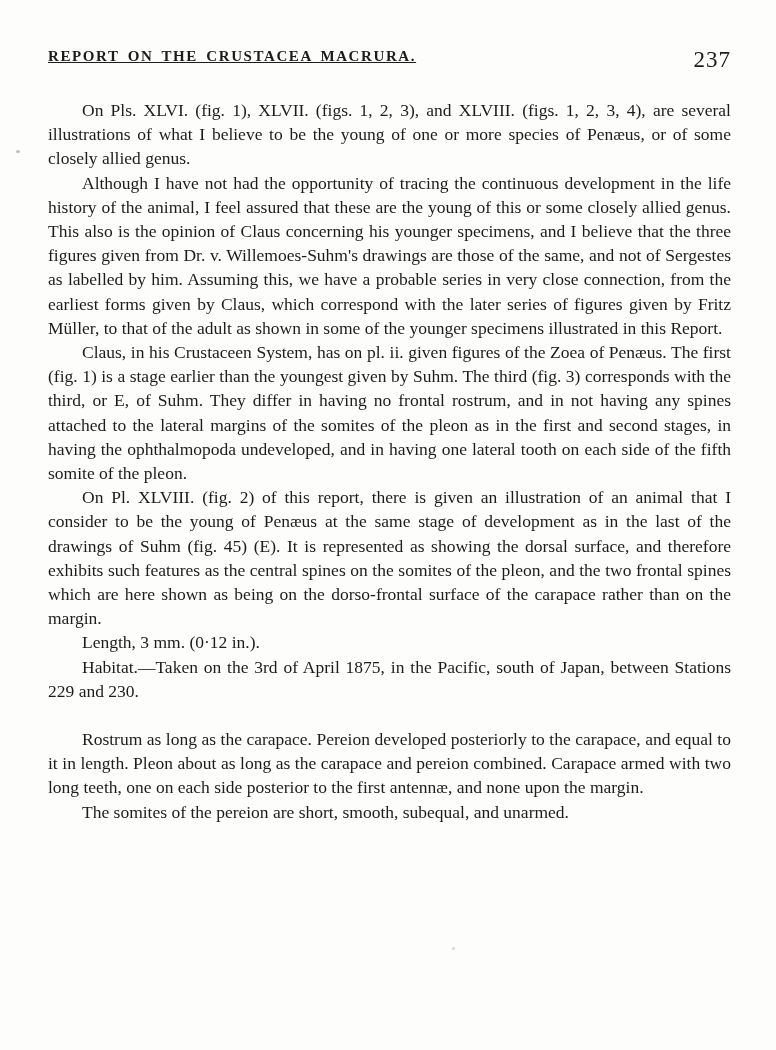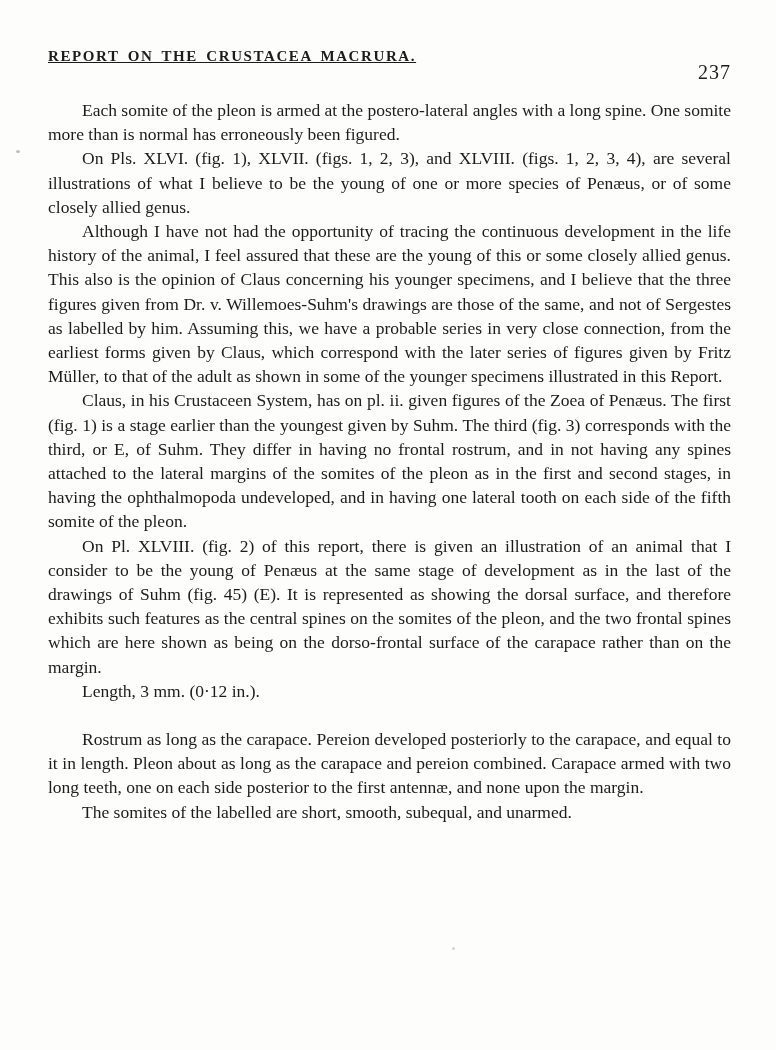--- a/index.html
+++ b/index.html
@@ -34,23 +34,22 @@
     font-weight: bold;
     letter-spacing: 1.6px;
     word-spacing: 3px;
     white-space: nowrap;
     text-decoration: underline;
   }
   .running-head .pagenum {
     position: absolute;
     right: 0;
     top: -1px;
-    font-size: 20px;
+    font-size: 23px;
     letter-spacing: 1px;
-    margin-top: 14px;
   }
   .body-text {
     font-size: 17.5px;
     line-height: 24.2px;
     text-align: justify;
   }
   .para {
     margin: 0;
     text-indent: 34px;
   }
@@ -71,25 +70,25 @@
 </head>
 <body>
 
 <div class="page">
   <div class="running-head">
     <div class="title">REPORT ON THE CRUSTACEA MACRURA.</div>
     <div class="pagenum">237</div>
   </div>
 
   <div class="body-text" id="body-text">
-      <p class="para"><span>Each somite of the pleon is armed at the postero-lateral angles with a long spine. One somite more than is normal has erroneously been figured.</span></p>
       <p class="para"><span>On Pls. XLVI. (fig. 1), XLVII. (figs. 1, 2, 3), and XLVIII. (figs. 1, 2, 3, 4), are several illustrations of what I believe to be the young of one or more species of </span><span class="em">Penæus</span><span>, or of some closely allied genus.</span></p>
       <p class="para"><span>Although I have not had the opportunity of tracing the continuous development in the life history of the animal, I feel assured that these are the young of this or some closely allied genus.  This also is the opinion of Claus concerning his younger specimens, and I believe that the three figures given from Dr. v. Willemoes-Suhm's drawings are those of the same, and not of </span><span class="em">Sergestes</span><span> as labelled by him.  Assuming this, we have a probable series in very close connection, from the earliest forms given by Claus, which correspond with the later series of figures given by Fritz Müller, to that of the adult as shown in some of the younger specimens illustrated in this Report.</span></p>
       <p class="para"><span>Claus, in his Crustaceen System, has on pl. ii. given figures of the Zoea of </span><span class="em">Penæus</span><span>.  The first (fig. 1) is a stage earlier than the youngest given by Suhm.  The third (fig. 3) corresponds with the third, or E, of Suhm.  They differ in having no frontal rostrum, and in not having any spines attached to the lateral margins of the somites of the pleon as in the first and second stages, in having the ophthalmopoda undeveloped, and in having one lateral tooth on each side of the fifth somite of the pleon.</span></p>
       <p class="para"><span>On Pl. XLVIII. (fig. 2) of this report, there is given an illustration of an animal that I consider to be the young of </span><span class="em">Penæus</span><span> at the same stage of development as in the last of the drawings of Suhm (fig. 45) (E).  It is represented as showing the dorsal surface, and therefore exhibits such features as the central spines on the somites of the pleon, and the two frontal spines which are here shown as being on the dorso-frontal surface of the carapace rather than on the margin.</span></p>
       <p class="para"><span>Length, 3 mm. (0·12 in.).</span></p>
+      <p class="para"><span class="em">Habitat.</span><span>—Taken on the 3rd of April 1875, in the Pacific, south of Japan, between Stations 229 and 230.</span></p>
       <p class="para section-break"><span>Rostrum as long as the carapace.  Pereion developed posteriorly to the carapace, and equal to it in length.  Pleon about as long as the carapace and pereion combined. Carapace armed with two long teeth, one on each side posterior to the first antennæ, and none upon the margin.</span></p>
-      <p class="para"><span>The somites of the labelled are short, smooth, subequal, and unarmed.</span></p>
+      <p class="para"><span>The somites of the pereion are short, smooth, subequal, and unarmed.</span></p>
     </div>
 
   <div class="speck s1"></div>
   <div class="speck s2"></div>
 </div>
 
 </body></html>

